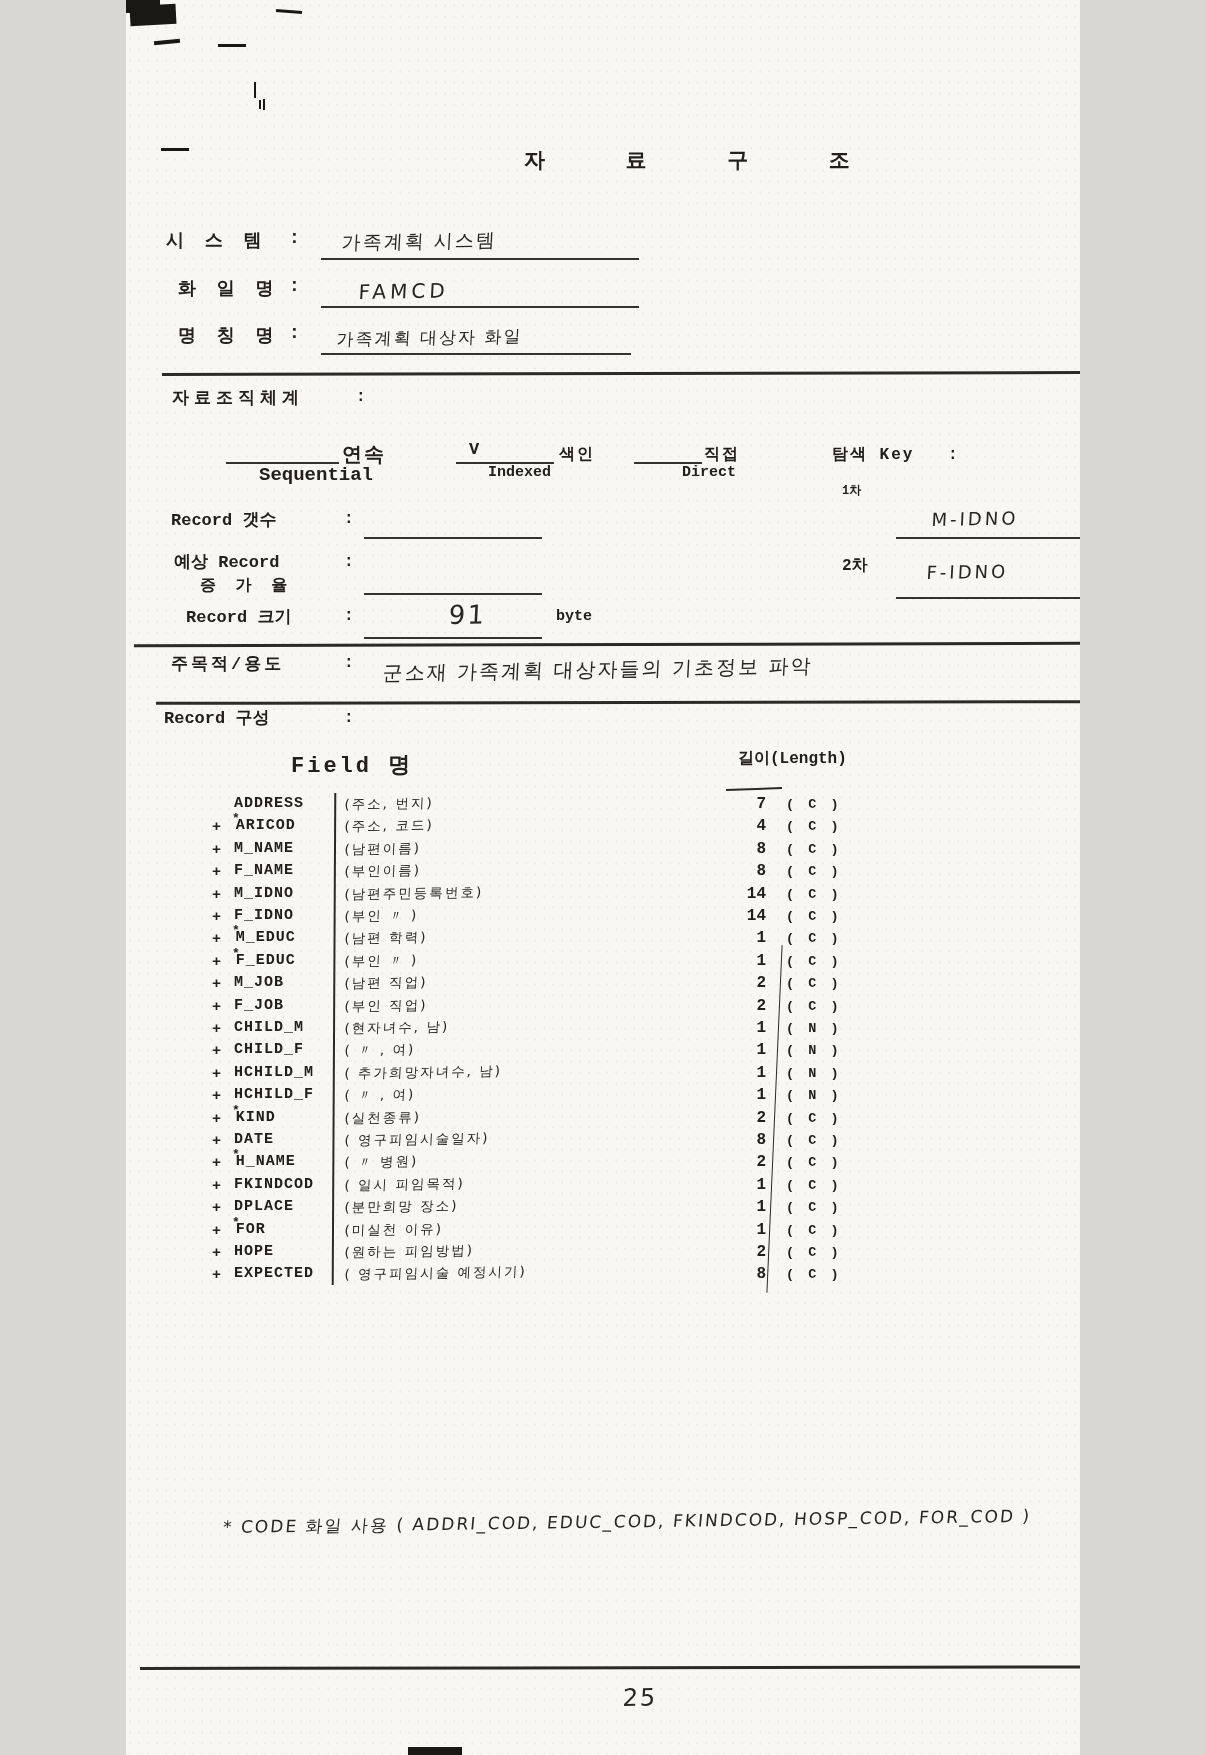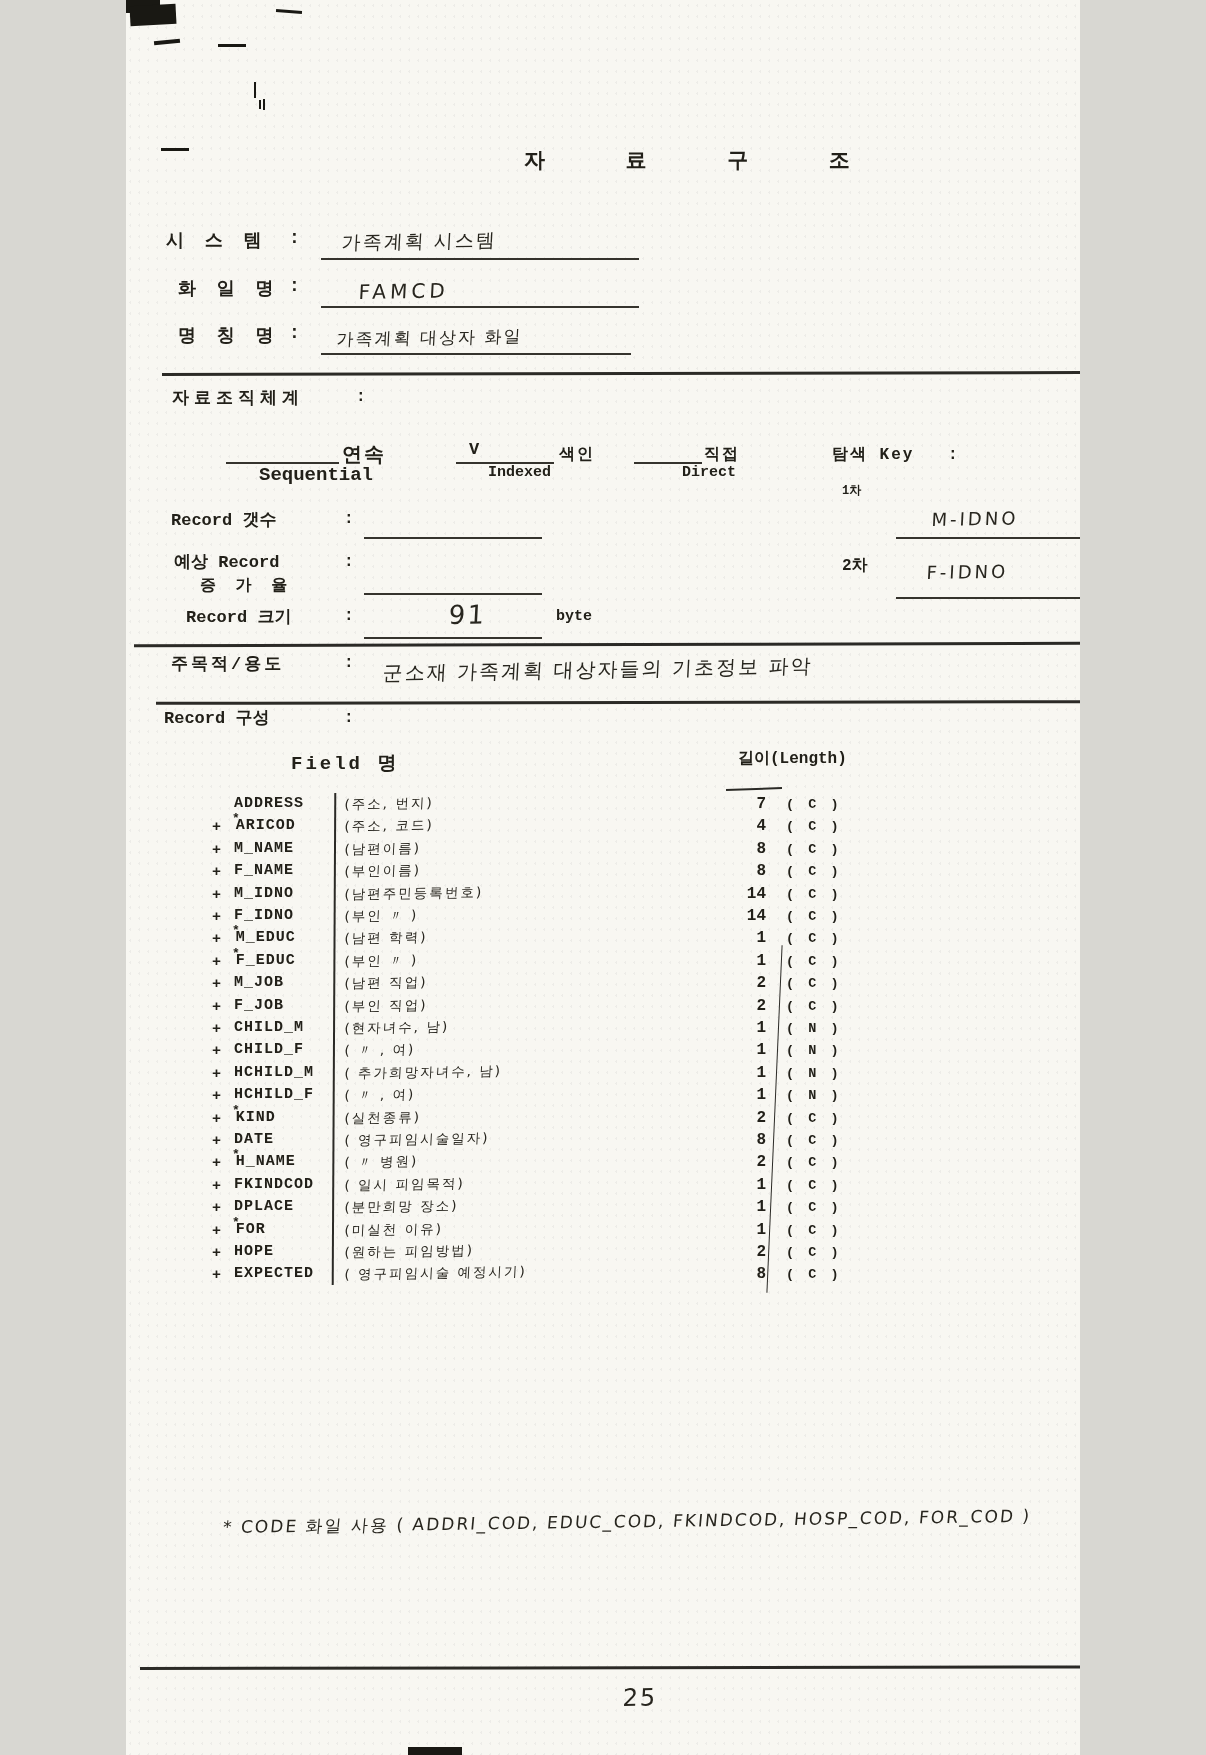--- a/index.html
+++ b/index.html
@@ -116,21 +116,21 @@
 
   <div class="rule" style="left:8px;top:643px;width:1000px;height:3px;transform:rotate(-0.15deg);"></div>
   <div class="abs typed kr" style="left:45px;top:652px;font-size:17px;letter-spacing:3px;">주목적/용도</div>
   <div class="abs typed" style="left:218px;top:654px;font-size:16px;">:</div>
   <div class="abs hw" style="left:256px;top:660px;font-size:20px;">군소재  가족계획  대상자들의  기초정보 파악</div>
   <div class="rule" style="left:30px;top:701px;width:975px;height:2.5px;transform:rotate(-0.1deg);"></div>
 
   <div class="abs typed" style="left:38px;top:706px;font-size:17px;">Record 구성</div>
   <div class="abs typed" style="left:218px;top:709px;font-size:16px;">:</div>
 
-  <div class="abs typed" style="left:165px;top:750px;font-size:19px;letter-spacing:3px;">Field 명</div>
+  <div class="abs typed" style="left:165px;top:750px;font-size:22px;letter-spacing:3px;">Field 명</div>
   <div class="abs typed" style="left:612px;top:748px;font-size:16px;">길이(Length)</div>
   <div class="rule" style="left:600px;top:788px;width:56px;height:2px;transform:rotate(-2deg);"></div>
 
   <div class="rule" style="left:207px;top:793px;width:1.6px;height:492px;transform:rotate(0.3deg);"></div>
   <div class="rule" style="left:648px;top:945px;width:1.4px;height:348px;transform:rotate(2.5deg);"></div>
 
   <div>
       <div class="frow" style="top: 795px;">
         <span class="fprefix typed"></span>
         <span class="fname typed">ADDRESS</span>

